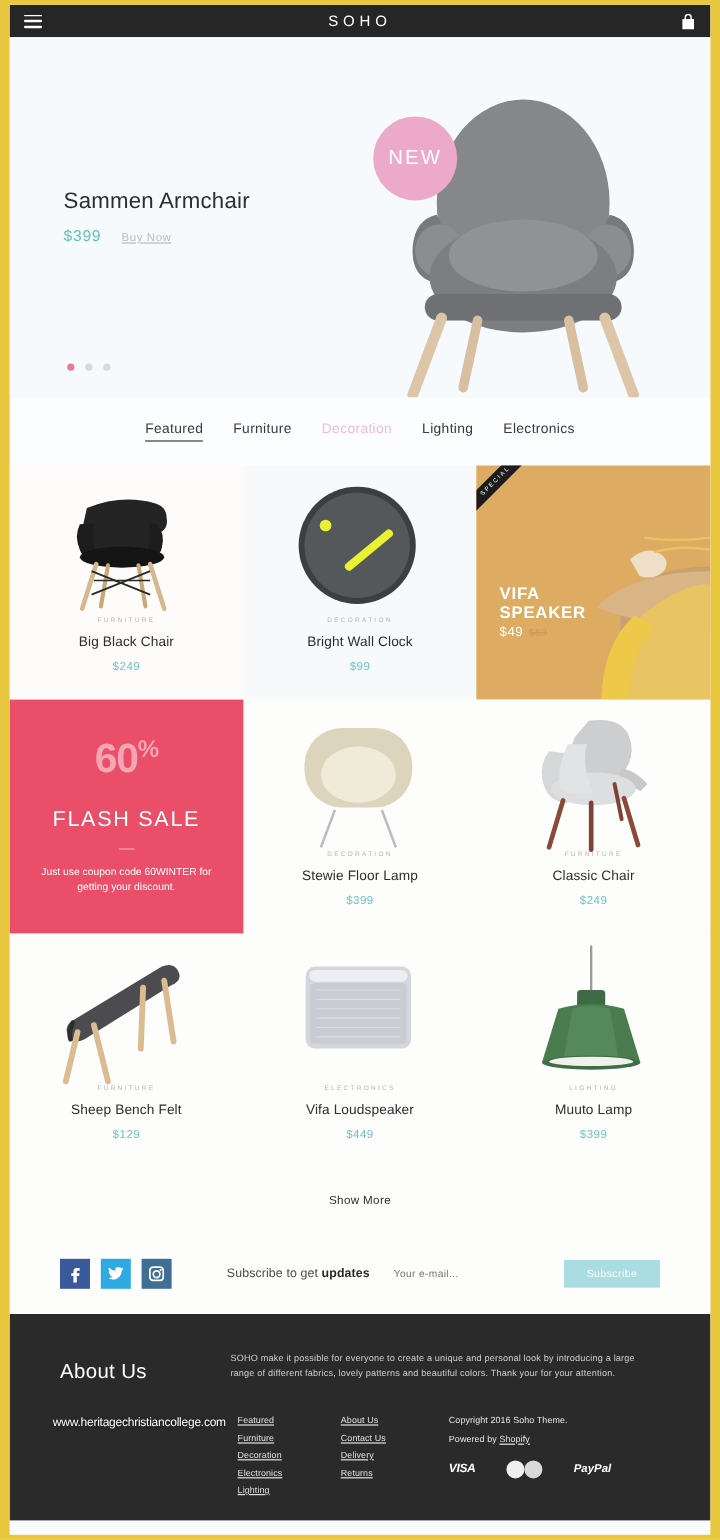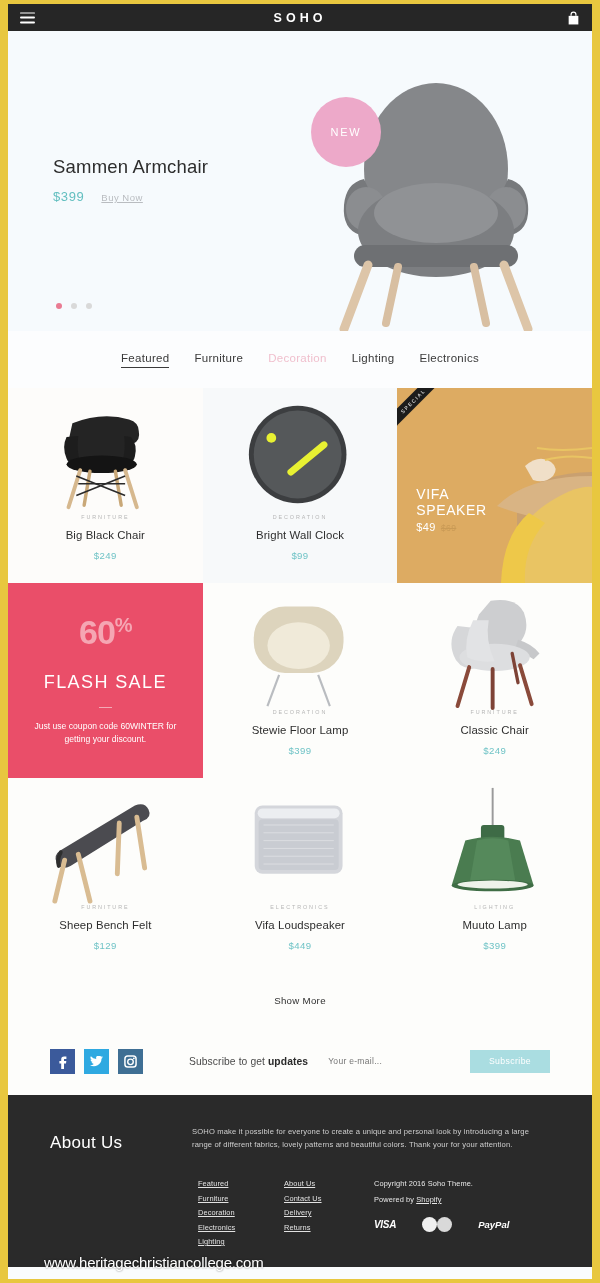--- a/index.html
+++ b/index.html
@@ -23,21 +23,21 @@
   }
 
   
   .topbar {
     position: relative;
     height: 27px;
     background: #262626;
     display: flex; align-items: center; justify-content: center;
   }
   .topbar .brand {
-    color: #ffffff; font-size: 12.5px; letter-spacing: 4px; font-weight: 700;
+    color: #ffffff; font-size: 12.5px; letter-spacing: 4px; font-weight: 400;
   }
   .hamburger {
     position: absolute; left: 12px; top: 50%; transform: translateY(-50%);
     width: 15px; height: 11px; display: flex; flex-direction: column; justify-content: space-between;
     cursor: pointer;
   }
   .hamburger i { display:block; height: 1.6px; background: #fff; border-radius: 1px; }
   .bagicon {
     position: absolute; right: 12px; top: 50%; transform: translateY(-50%);
     width: 13px; height: 14px; cursor: pointer;
@@ -56,21 +56,21 @@
   .hero-price { color: #63bfc0; font-size: 13px; letter-spacing: .6px; }
   .hero-buy { color: #b9bcc0; font-size: 9.5px; text-decoration: underline; letter-spacing: .5px; cursor:pointer;}
   .dots { position: absolute; left: 48px; top: 272px; display: flex; gap: 9px; }
   .dot { width: 6px; height: 6px; border-radius: 50%; background: #d9d9d9; cursor: pointer; }
   .dot.active { background: #e97b93; }
   .newbadge {
     position: absolute; left: 303px; top: 66px;
     width: 70px; height: 70px; border-radius: 50%;
     background: #eda9c9;
     display: flex; align-items: center; justify-content: center;
-    color: #fff; font-size: 11px; letter-spacing: 1.8px; font-weight: 500;
+    color: #fff; font-size: 17px; letter-spacing: 1.8px; font-weight: 500;
     z-index: 3;
   }
   .hero-chair { position: absolute; left: 250px; top: 30px; width: 300px; height: 300px; }
 
   
   .tabsbar {
     height: 57px; background: #fcfdfe;
     display: flex; align-items: center; justify-content: center; gap: 25px;
   }
   .tab { font-size: 11.5px; color: #3a3a3a; letter-spacing: .3px; cursor: pointer; padding-bottom: 3px; }
@@ -91,21 +91,21 @@
 
   
   .promo-vifa { background: #ddab62; position: relative; overflow: hidden; }
   .promo-vifa .ribbon {
     position: absolute; left: -27px; top: 7px; width: 86px;
     background: #1c1c1c; color: #fff; font-size: 5px; letter-spacing: 1.6px;
     text-align: center; padding: 3px 0; transform: rotate(-45deg); z-index: 4;
   }
   .promo-vifa .ptitle {
     position: absolute; left: 19px; top: 98px;
-    color: #ffffff; font-size: 14px; line-height: 16px; letter-spacing: .6px;
+    color: #ffffff; font-size: 14px; line-height: 16px; letter-spacing: .6px; font-weight: bold;
   }
   .promo-vifa .pprice {
     position: absolute; left: 19px; top: 133px;
     color: #ffffff; font-size: 11px; letter-spacing: .4px;
   }
   .promo-vifa .pprice s { color: #c99a55; font-size: 8.5px; margin-left: 5px; }
 
   
   .promo-flash {
     background: #ea4e69; color: #fff; text-align: center;
@@ -156,22 +156,22 @@
   .fnote { color: #e8e8e8; font-size: 7.4px; letter-spacing: .1px; }
   .fnote a { color: #e8e8e8; text-decoration: underline; }
   .pays { display: flex; align-items: center; gap: 26px; margin-top: 6px; }
   .visa { color: #fff; font-size: 10px; font-weight: 700; font-style: italic; letter-spacing: -.3px; }
   .mcard { position: relative; width: 30px; height: 15px; }
   .mcard i { position: absolute; top: 0; width: 15px; height: 15px; border-radius: 50%; background: #efefef; }
   .mcard i.l { left: 0; } .mcard i.r { right: 0; background:#d9d9d9; }
   .paypal { color: #fff; font-size: 9.5px; font-weight: 700; font-style: italic; }
 
   .watermark {
-    position: absolute; left: 36px; top: 1250px; z-index: 40;
-    color: #ffffff; font-size: 15px; letter-spacing: -.2px;
+    position: absolute; left: 36px; top: 1176px; z-index: 40;
+    color: #ffffff; font-size: 10px; letter-spacing: -.2px;
     text-shadow: 0 0 2px rgba(0,0,0,.6);
     white-space: nowrap;
   }
 </style>
 </head>
 <body>
 
 <div id="page">
 <div id="inner">
 

